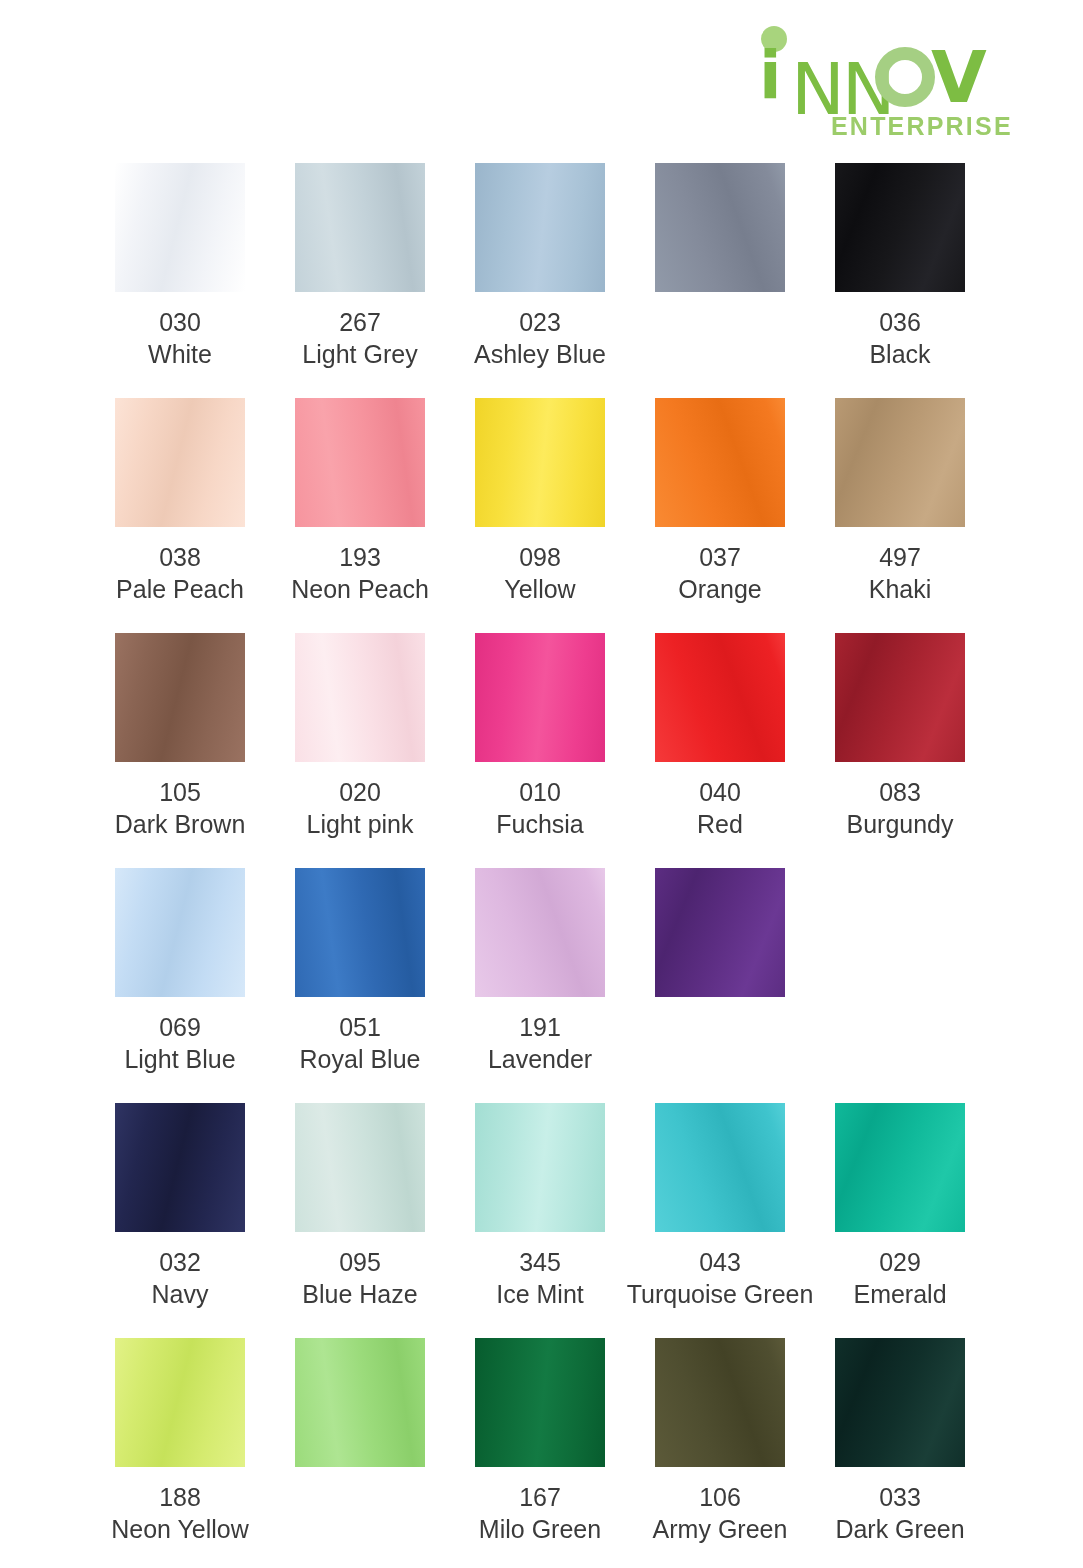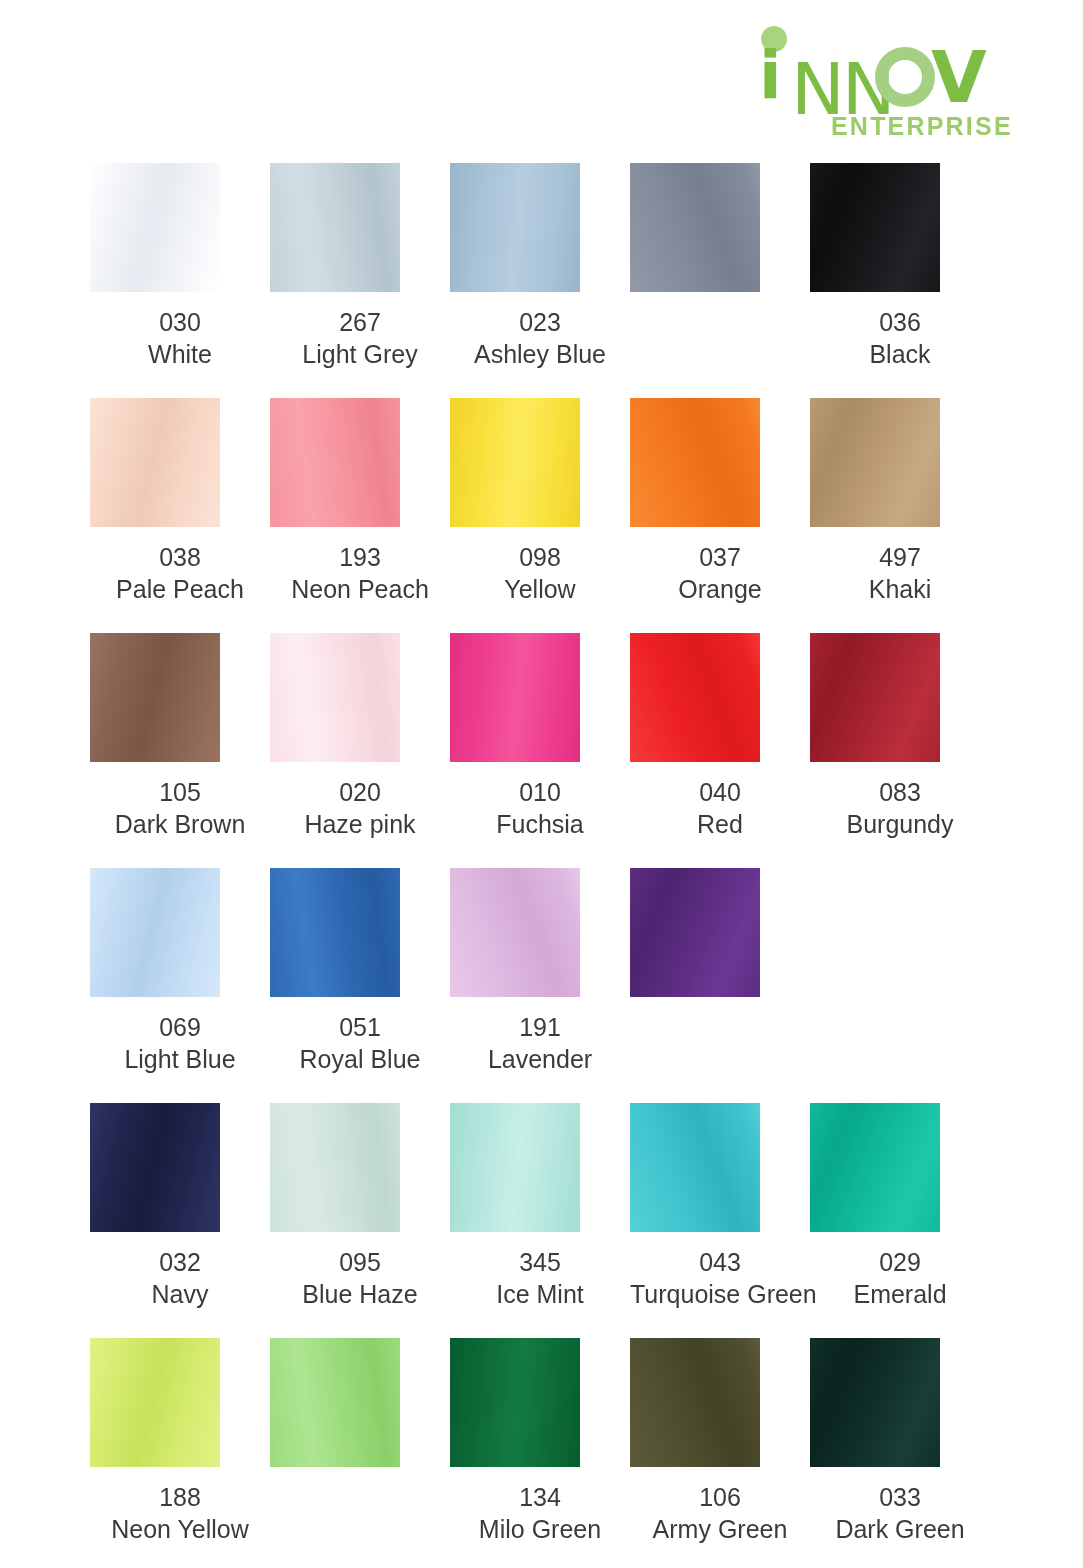--- a/index.html
+++ b/index.html
@@ -102,20 +102,21 @@
     width: 900px;
   }
   .row {
     display: flex;
     height: 235px;
   }
   .cell {
     width: 180px;
     display: flex;
     flex-direction: column;
+    align-items: center;
   }
   .swatch {
     width: 130px;
     height: 129px;
     position: relative;
     overflow: hidden;
   }
   .swatch .fold {
     position: absolute;
     left: 0;
@@ -249,21 +250,21 @@
           <span class="code">105</span>
           <span class="cname">Dark Brown</span>
         </div>
       </div>
       <div class="cell">
         <div class="swatch" style="background: rgb(250, 224, 230);">
           <div class="fold" style="background-image: linear-gradient(82deg, rgb(250, 224, 230) 0%, rgb(253, 238, 241) 30%, rgb(250, 224, 230) 55%, rgb(244, 210, 218) 80%, rgb(250, 224, 230) 100%);"></div>
         </div>
         <div class="caption">
           <span class="code">020</span>
-          <span class="cname">Haze pink</span>
+          <span class="cname">Light pink</span>
         </div>
       </div>
       <div class="cell">
         <div class="swatch" style="background: rgb(238, 61, 143);">
           <div class="fold" style="background-image: linear-gradient(96deg, rgb(226, 47, 130) 0%, rgb(238, 61, 143) 26%, rgb(244, 84, 156) 52%, rgb(238, 61, 143) 78%, rgb(226, 47, 130) 100%);"></div>
         </div>
         <div class="caption">
           <span class="code">010</span>
           <span class="cname">Fuchsia</span>
         </div>
@@ -381,21 +382,21 @@
       <div class="cell">
         <div class="swatch" style="background: rgb(155, 219, 123);">
           <div class="fold" style="background-image: linear-gradient(82deg, rgb(155, 219, 123) 0%, rgb(174, 229, 146) 30%, rgb(155, 219, 123) 55%, rgb(139, 207, 106) 80%, rgb(155, 219, 123) 100%);"></div>
         </div>
       </div>
       <div class="cell">
         <div class="swatch" style="background: rgb(13, 107, 56);">
           <div class="fold" style="background-image: linear-gradient(96deg, rgb(7, 92, 46) 0%, rgb(13, 107, 56) 26%, rgb(19, 122, 67) 52%, rgb(13, 107, 56) 78%, rgb(7, 92, 46) 100%);"></div>
         </div>
         <div class="caption">
-          <span class="code">134</span>
+          <span class="code">167</span>
           <span class="cname">Milo Green</span>
         </div>
       </div>
       <div class="cell">
         <div class="swatch" style="background: rgb(79, 78, 48);">
           <div class="fold" style="background-image: linear-gradient(70deg, rgb(92, 90, 57) 0%, rgb(79, 78, 48) 35%, rgb(67, 66, 38) 62%, rgb(79, 78, 48) 88%, rgb(92, 90, 57) 100%);"></div>
         </div>
         <div class="caption">
           <span class="code">106</span>
           <span class="cname">Army Green</span>

